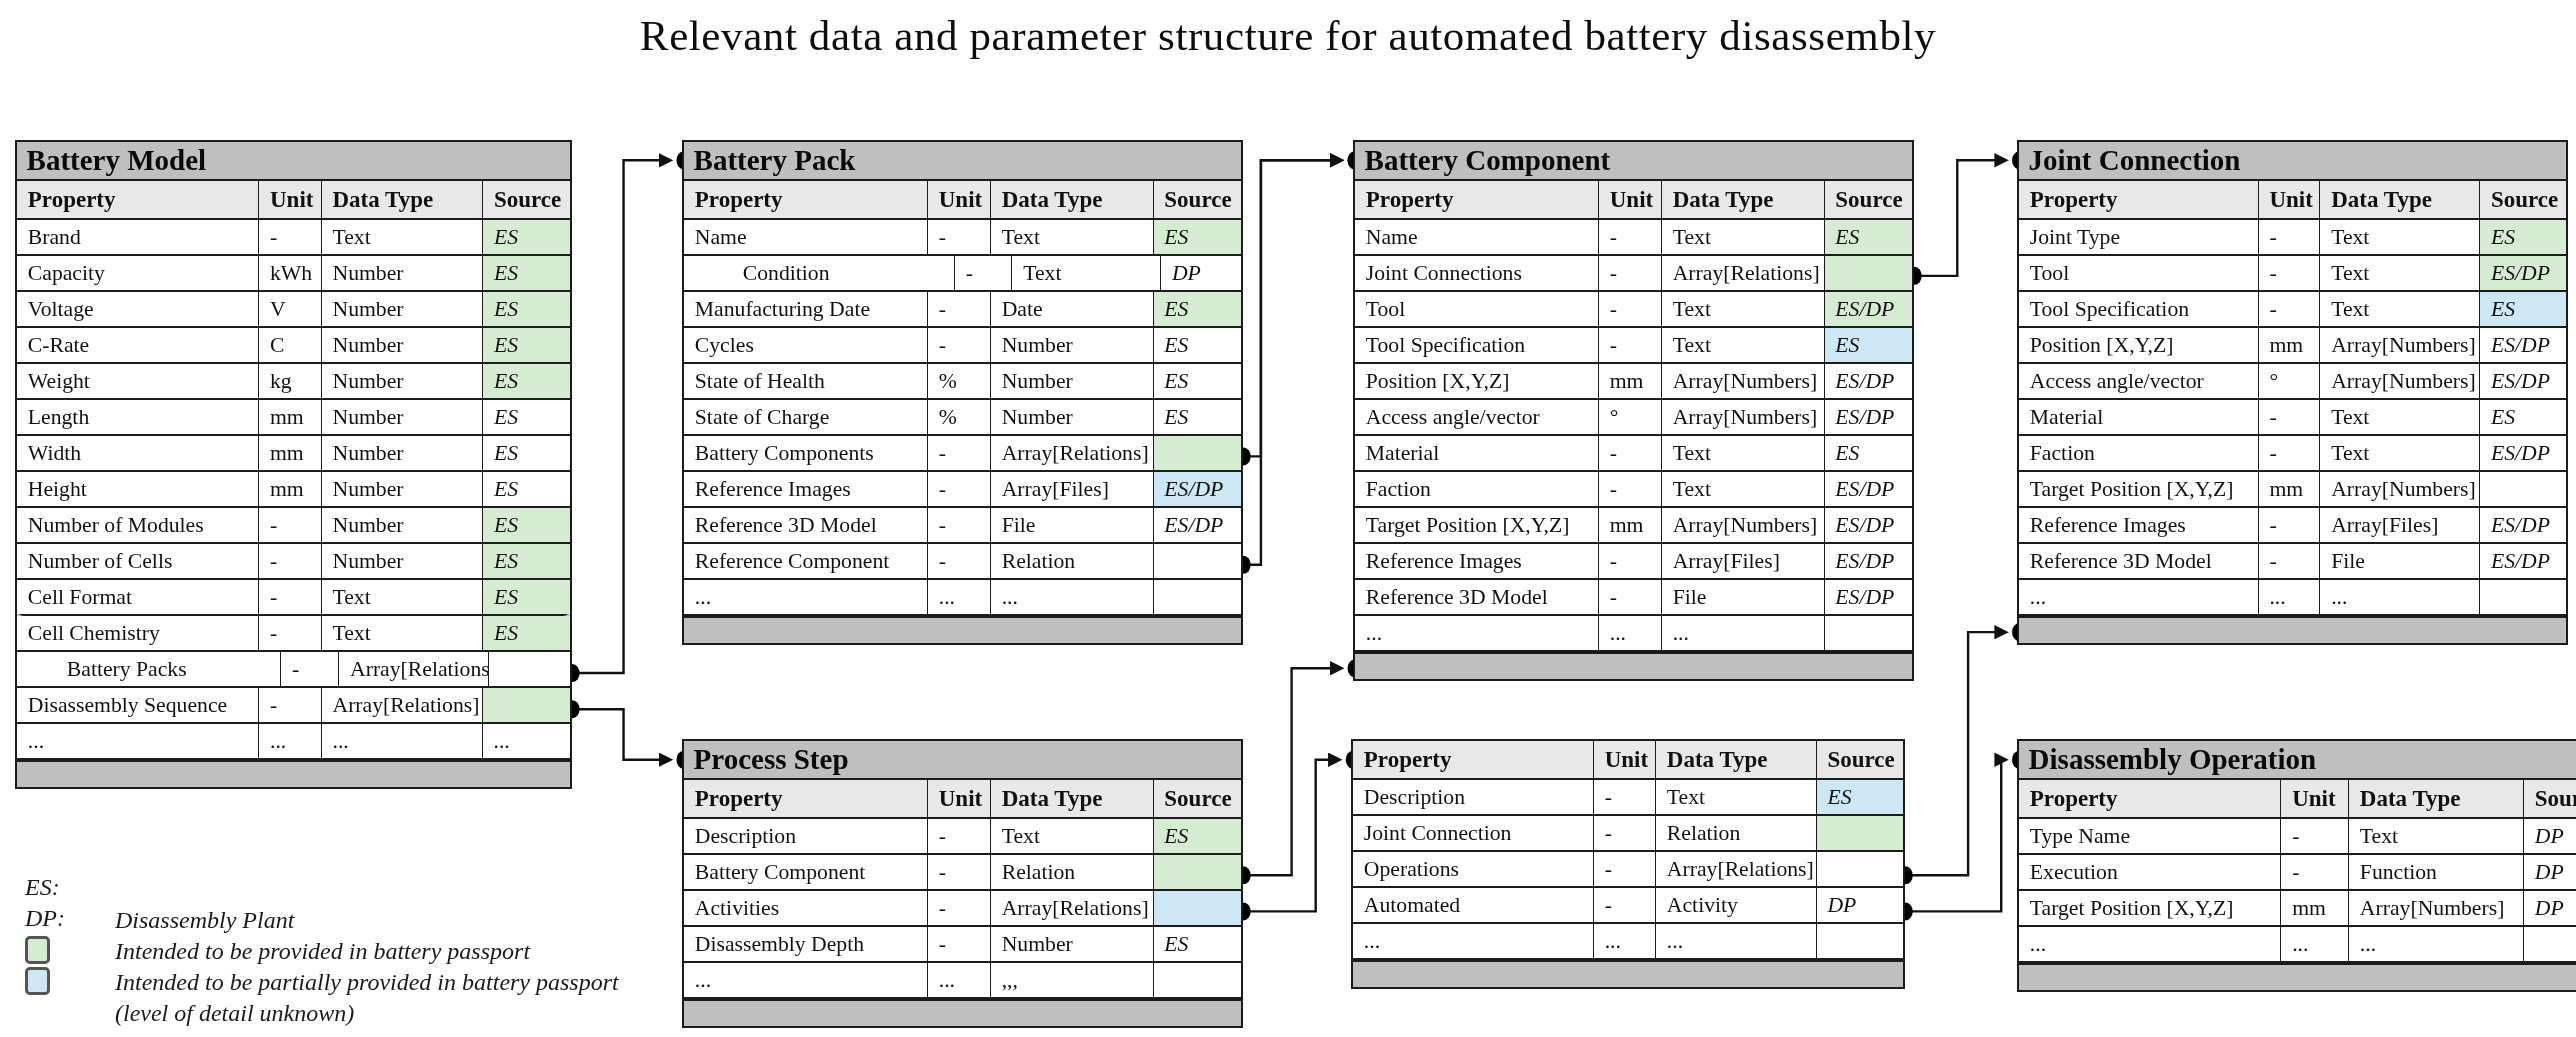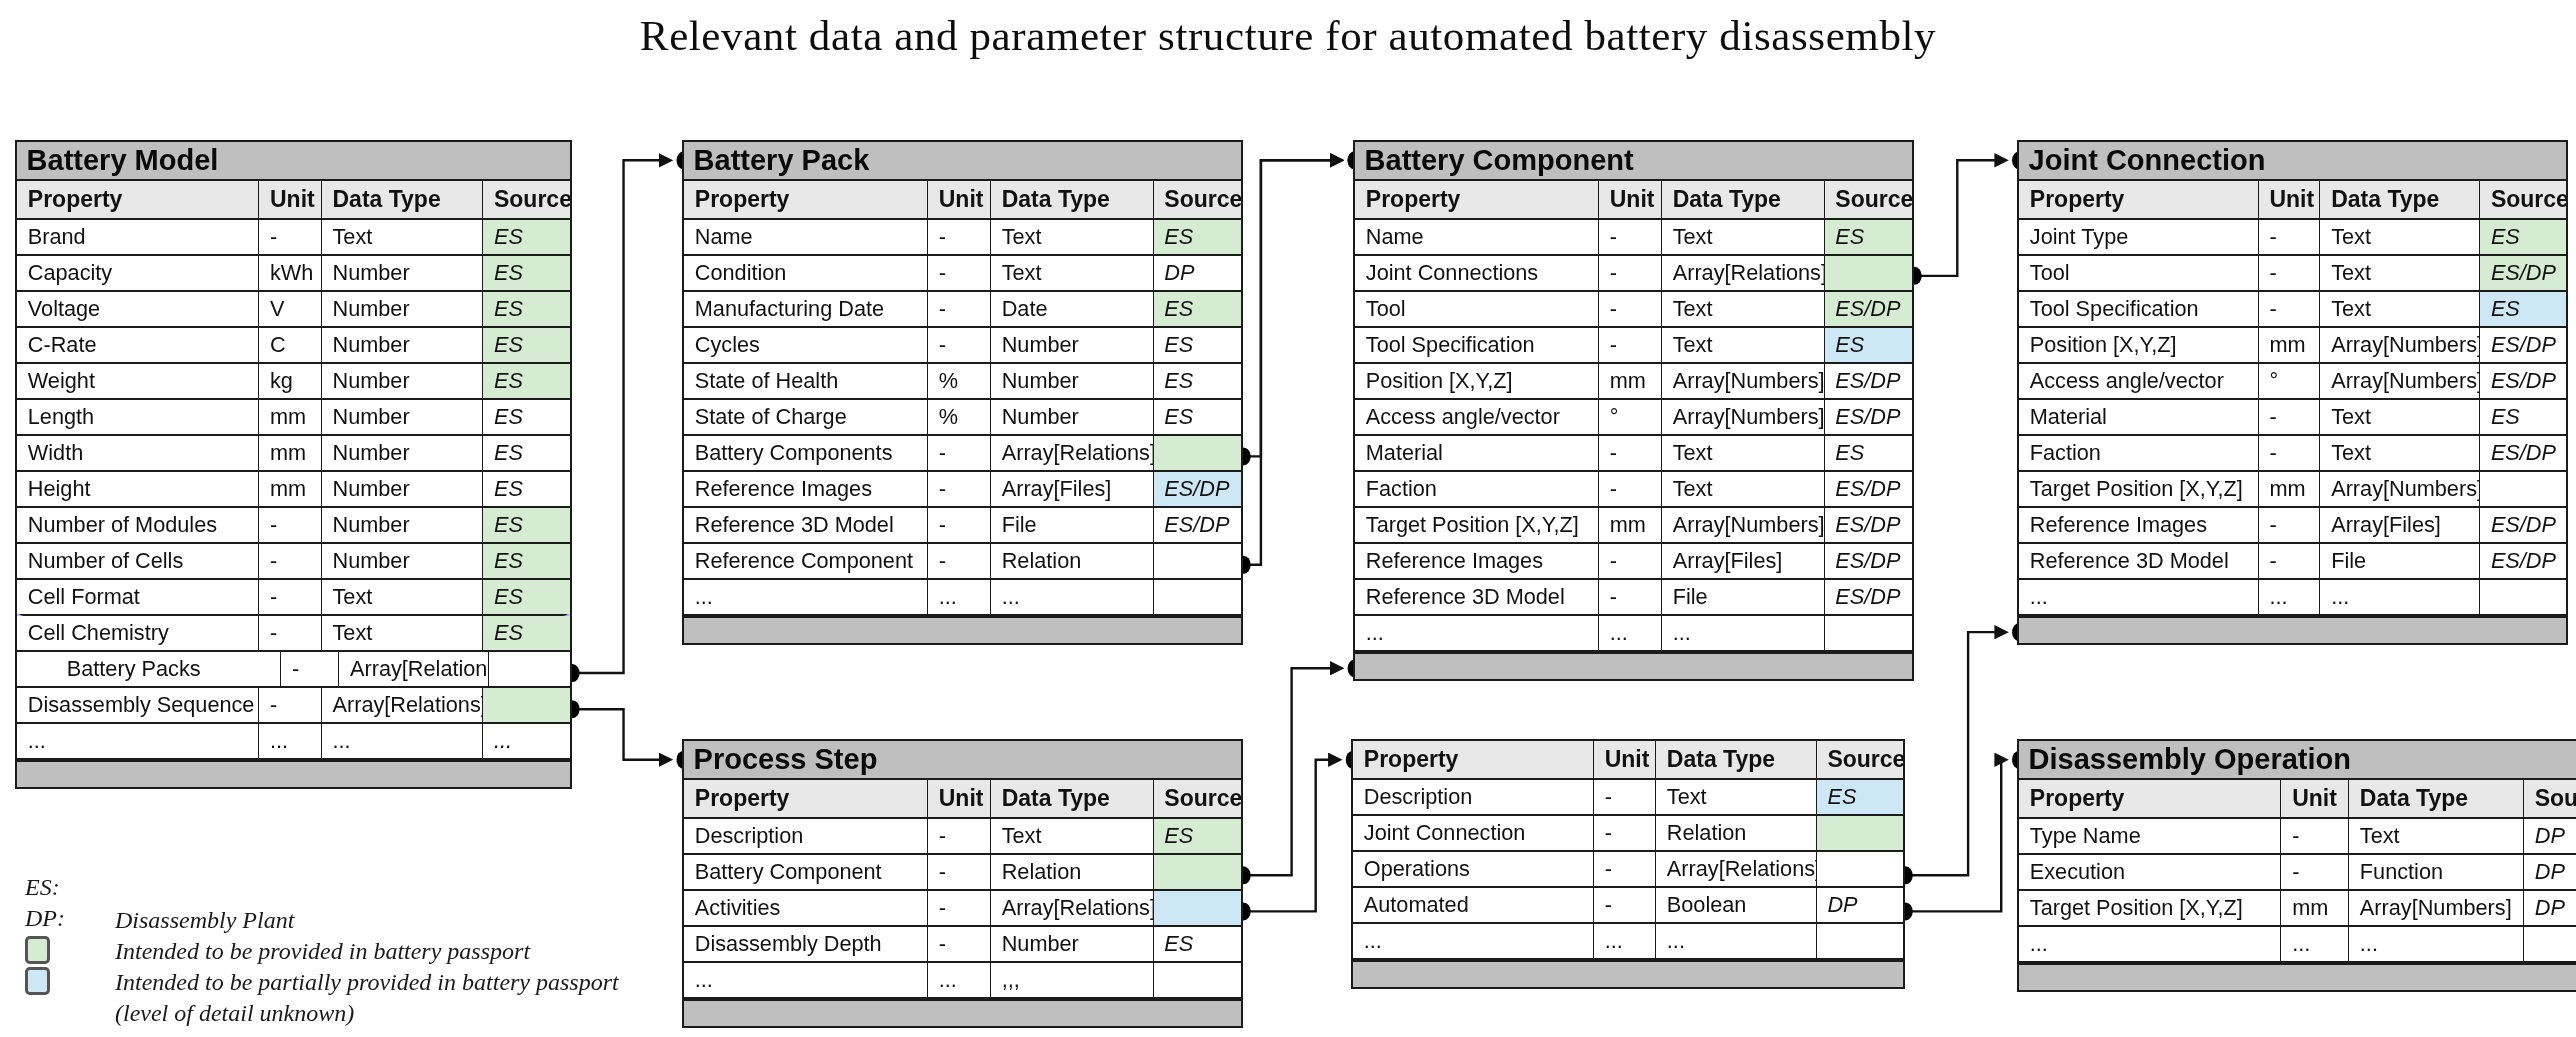--- a/index.html
+++ b/index.html
@@ -9,21 +9,21 @@
     background: #ffffff; overflow: hidden;
     font-family: "Liberation Sans", sans-serif; color: #111;
   }
   .page-title {
     position: absolute; top: 10.8px; left: 0; width: 100%;
     text-align: center; font-family: "Liberation Serif", serif;
     font-size: 43px; font-weight: 400; color: #0d0d0d; letter-spacing: 0.6px;
   }
   .wires { position: absolute; left: 0; top: 0; }
 
-  .tbl { position: absolute; background: #c4b5fd; border: 2.4px solid #1b1b1b; }
+  .tbl { position: absolute; background: #c4b5fd; border: 2.4px solid #1b1b1b; font-family: Liberation Serif, serif; }
   .tbl-title {
     height: 39px; background: #bfbfbf; border-bottom: 2.4px solid #1b1b1b;
     display: flex; align-items: center; padding-left: 9.6px;
     font-weight: bold; font-size: 29px; color: #0a0a0a; white-space: nowrap;
   }
   .tbl-header { display: grid; height: 39px; background: #e9e8e8; border-bottom: 2.4px solid #1b1b1b; }
   .hcell {
     display: flex; align-items: center; padding-left: 10.8px;
     font-weight: bold; font-size: 23px; border-right: 1.8px solid #1b1b1b;
     overflow: hidden; white-space: nowrap;
@@ -204,21 +204,21 @@
           <div class="hcell">Unit</div>
           <div class="hcell">Data Type</div>
           <div class="hcell">Source</div>
         </div>
         <div class="tbl-row" style="grid-template-columns: 43.8% 11.3% 29.2% 15.7%;">
           <div class="cell">Name</div>
           <div class="cell">-</div>
           <div class="cell">Text</div>
           <div class="cell src green">ES</div>
         </div>
-        <div class="tbl-row" style="grid-template-columns: 43.8% 11.3% 29.2% 15.7%;">
+        <div class="tbl-row" style="grid-template-columns: 43.8% 11.3% 29.2% 15.7%; padding-left: 48px;">
           <div class="cell">Condition</div>
           <div class="cell">-</div>
           <div class="cell">Text</div>
           <div class="cell src">DP</div>
         </div>
         <div class="tbl-row" style="grid-template-columns: 43.8% 11.3% 29.2% 15.7%;">
           <div class="cell">Manufacturing Date</div>
           <div class="cell">-</div>
           <div class="cell">Date</div>
           <div class="cell src green">ES</div>
@@ -492,21 +492,21 @@
         </div>
         <div class="tbl-row" style="grid-template-columns: 43.8% 11.3% 29.2% 15.7%;">
           <div class="cell">Operations</div>
           <div class="cell">-</div>
           <div class="cell">Array[Relations]</div>
           <div class="cell src"></div>
         </div>
         <div class="tbl-row" style="grid-template-columns: 43.8% 11.3% 29.2% 15.7%;">
           <div class="cell">Automated</div>
           <div class="cell">-</div>
-          <div class="cell">Boolean</div>
+          <div class="cell">Activity</div>
           <div class="cell src">DP</div>
         </div>
         <div class="tbl-row" style="grid-template-columns: 43.8% 11.3% 29.2% 15.7%;">
           <div class="cell">...</div>
           <div class="cell">...</div>
           <div class="cell">...</div>
           <div class="cell src"></div>
         </div>
         <div class="tbl-footer"></div>
       </div>

